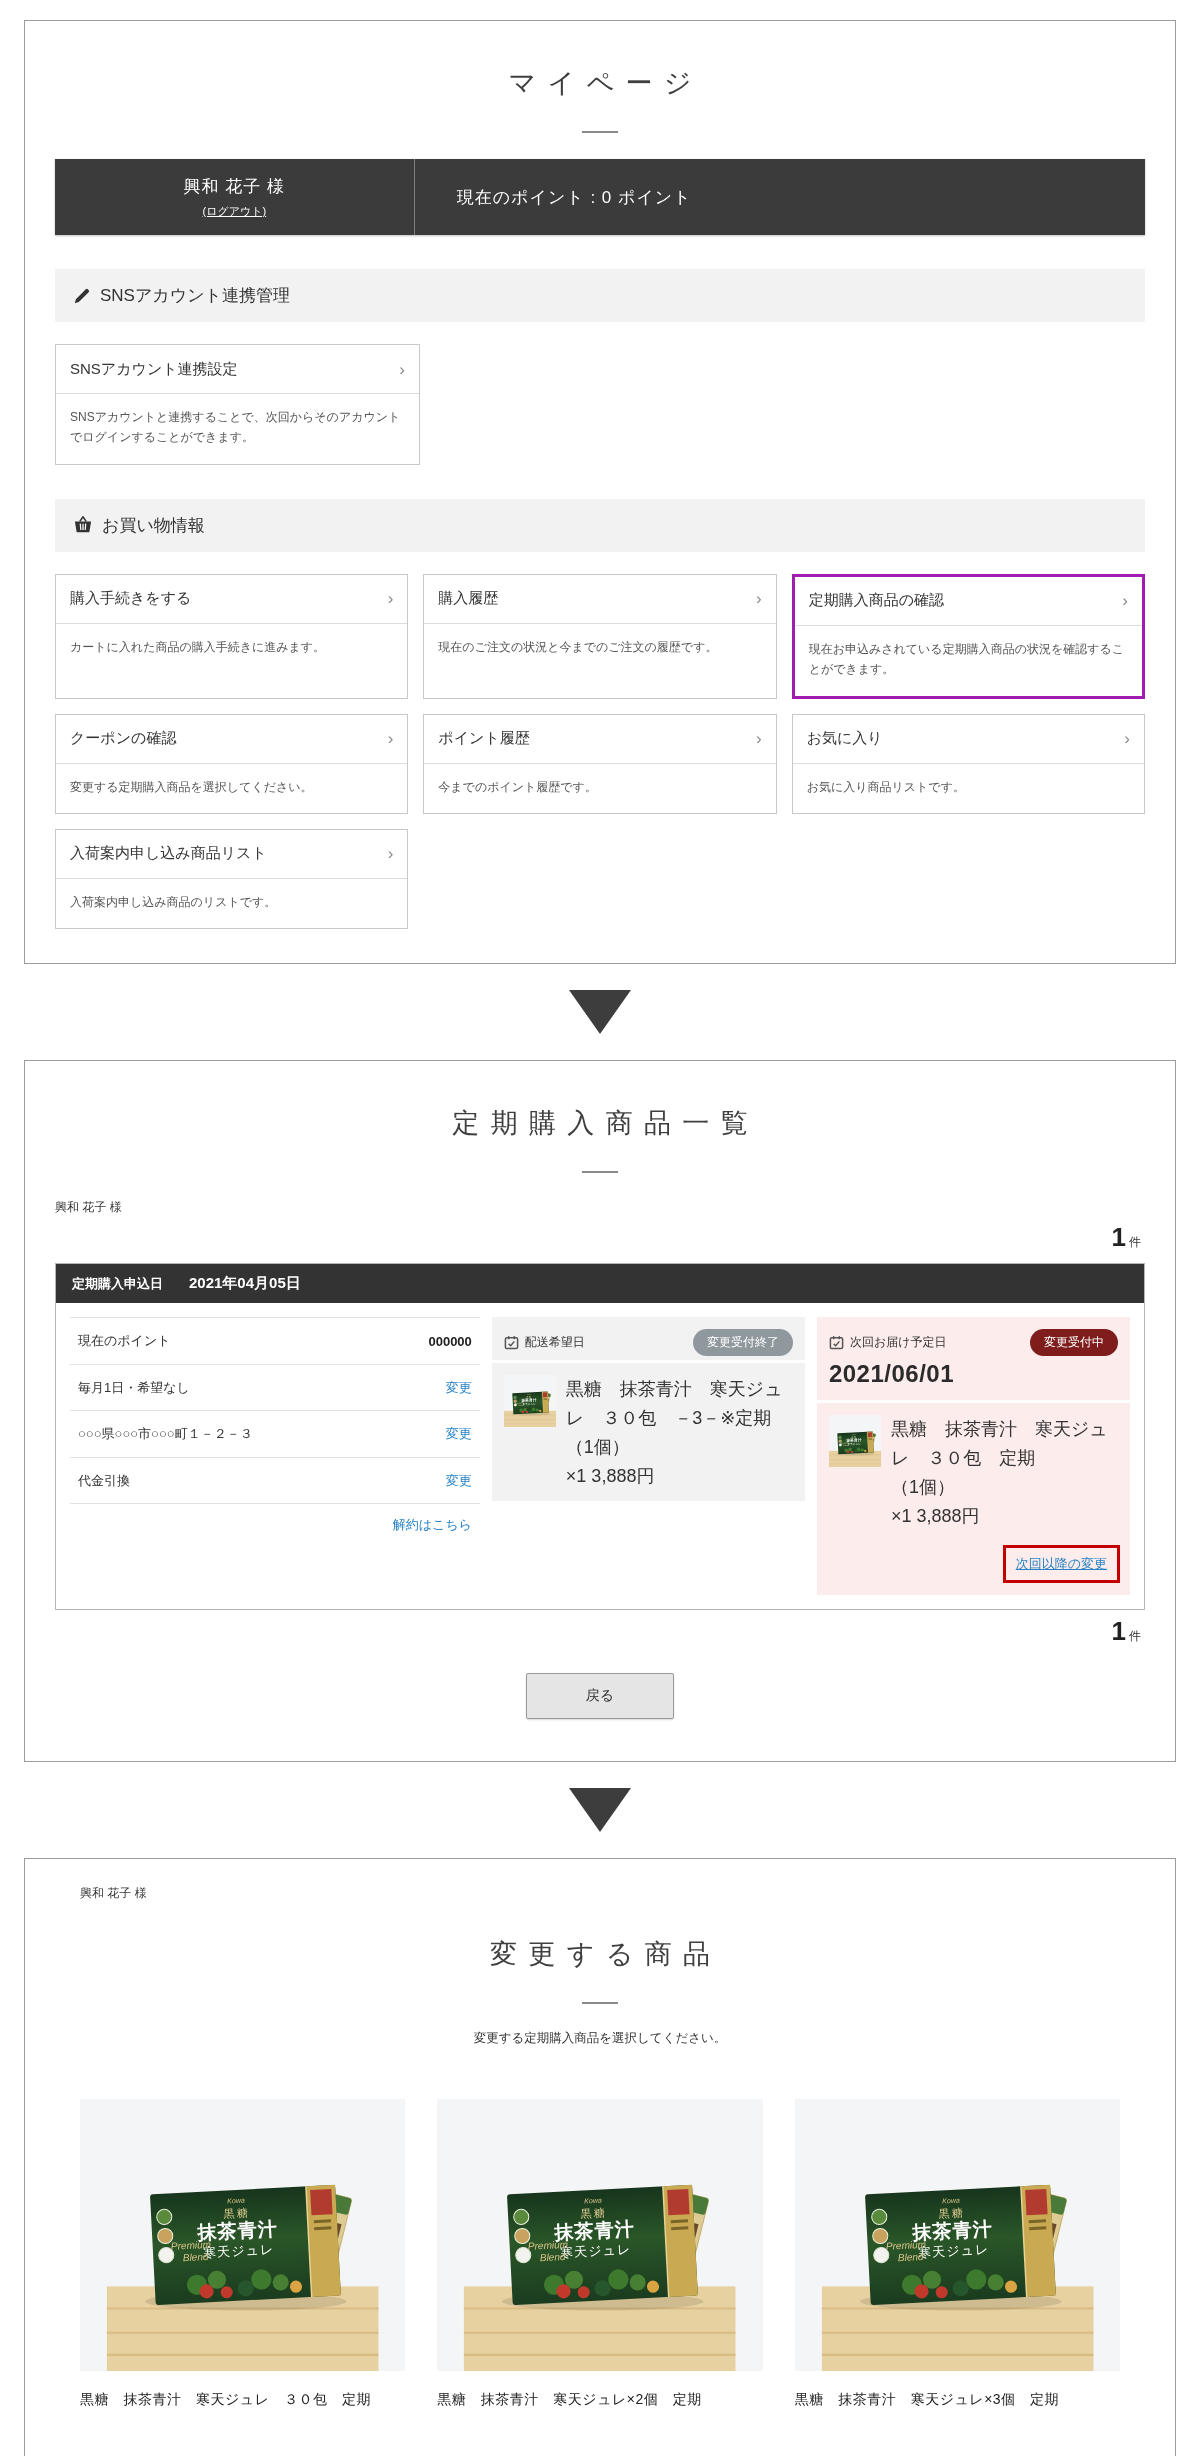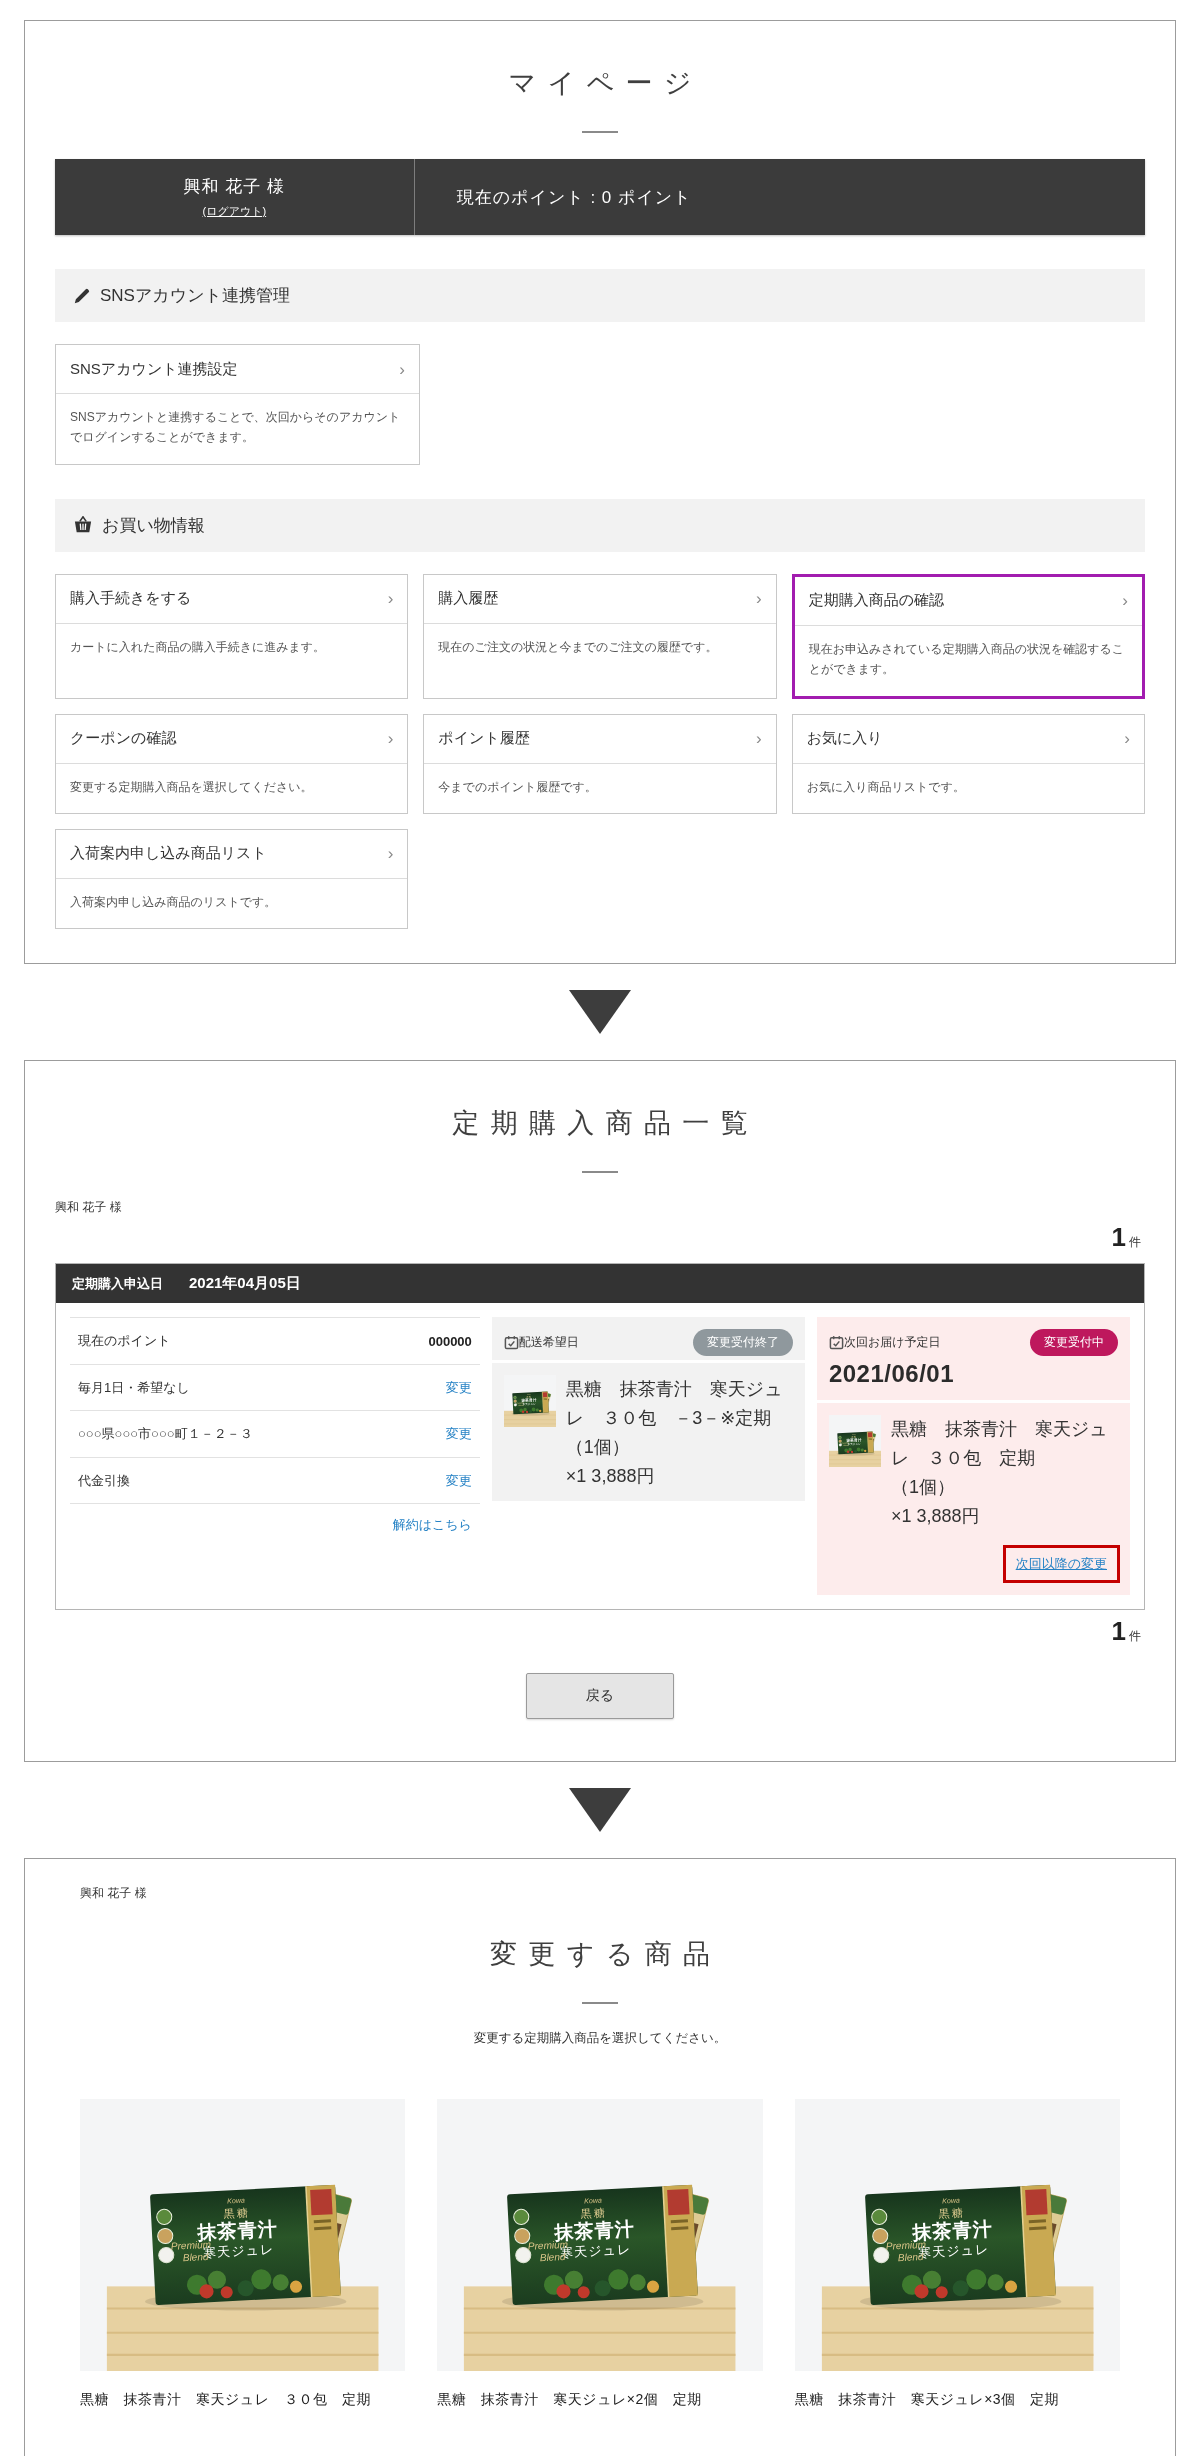--- a/index.html
+++ b/index.html
@@ -55,24 +55,24 @@
   .info-row { display: flex; justify-content: space-between; align-items: center; gap: 10px; border-bottom: 1px solid #e2e2e2; padding: 13px 8px; }
   .info-label { color: #333; line-height: 1.5; }
   .info-value { font-weight: bold; color: #222; white-space: nowrap; }
   a.text-link, .text-link { color: #2682c5; text-decoration: none; cursor: pointer; white-space: nowrap; }
   .underline { text-decoration: underline; }
   .cancel-row { text-align: right; padding: 12px 8px 0; font-size: 13px; }
 
   .delivery-box { width: 330px; background: #f2f2f2; }
   .delivery-box.pink { background: #fdecec; }
   .dv-head { display: flex; justify-content: space-between; align-items: center; padding: 12px 12px 4px; }
-  .dv-label { display: flex; align-items: center; font-size: 12px; color: #333; }
+  .dv-label { display: flex; align-items: center; gap: 6px; font-size: 12px; color: #333; }
   .badge { font-size: 12px; color: #fff; border-radius: 999px; padding: 5px 14px; white-space: nowrap; }
   .badge.gray { background: #8f989d; }
-  .badge.red { background: #be185d; }
+  .badge.red { background: #7f1d1d; }
   .dv-date-row { padding: 0 12px 12px; display: flex; align-items: flex-end; gap: 12px; }
   .dv-date { font-size: 24px; font-weight: bold; color: #2b2b2b; letter-spacing: 0.5px; }
   .dv-detail-link { font-size: 12px; margin-bottom: 3px; }
   .dv-product { border-top: 3px solid #fff; padding: 12px 12px 10px; display: flex; gap: 10px; }
   .thumb { width: 52px; height: 52px; flex: 0 0 auto; background: #fff; }
   .dv-prod-text { font-size: 18px; line-height: 1.6; color: #333; }
   .dv-change-row { text-align: right; padding: 4px 10px 12px; }
   .red-frame-inline { display: inline-block; border: 3px solid #c40000; padding: 7px 10px; }
   .dv-change-row .text-link { font-size: 13px; }
 

